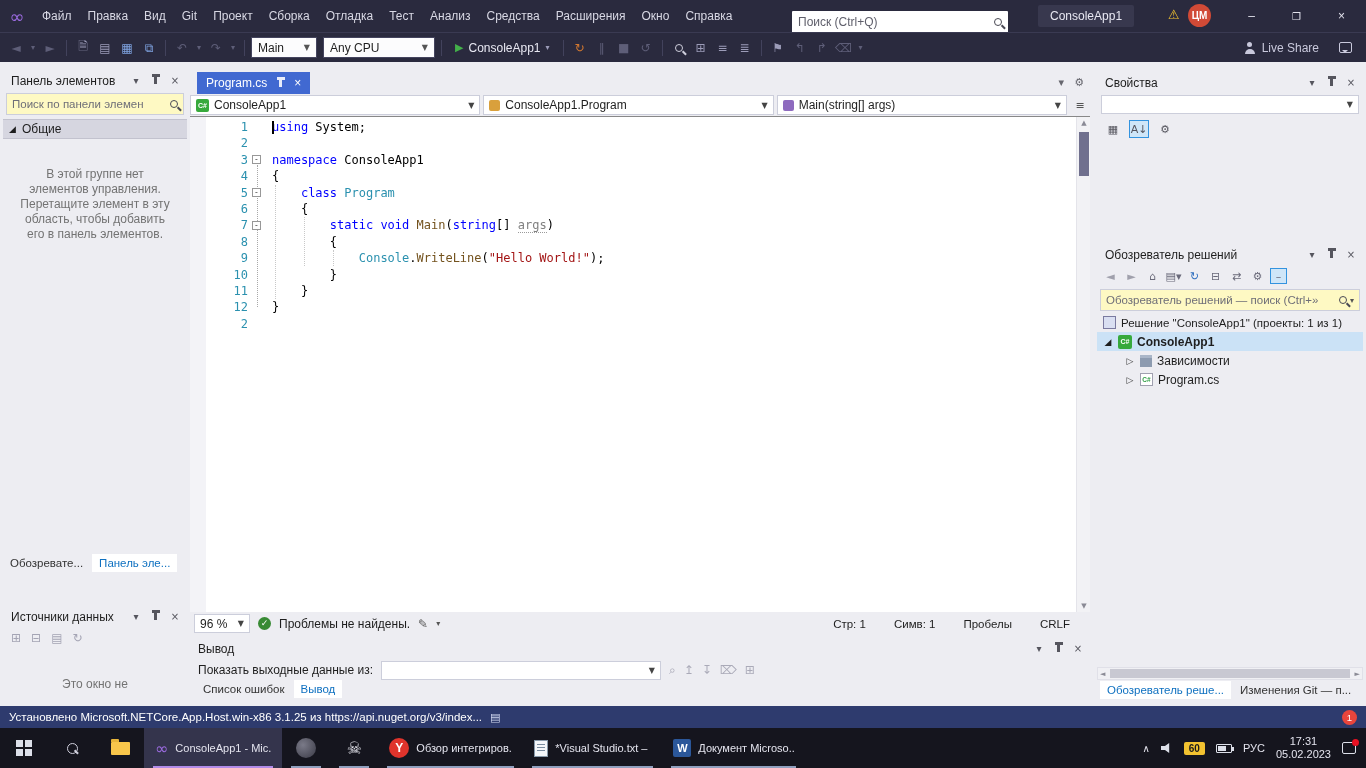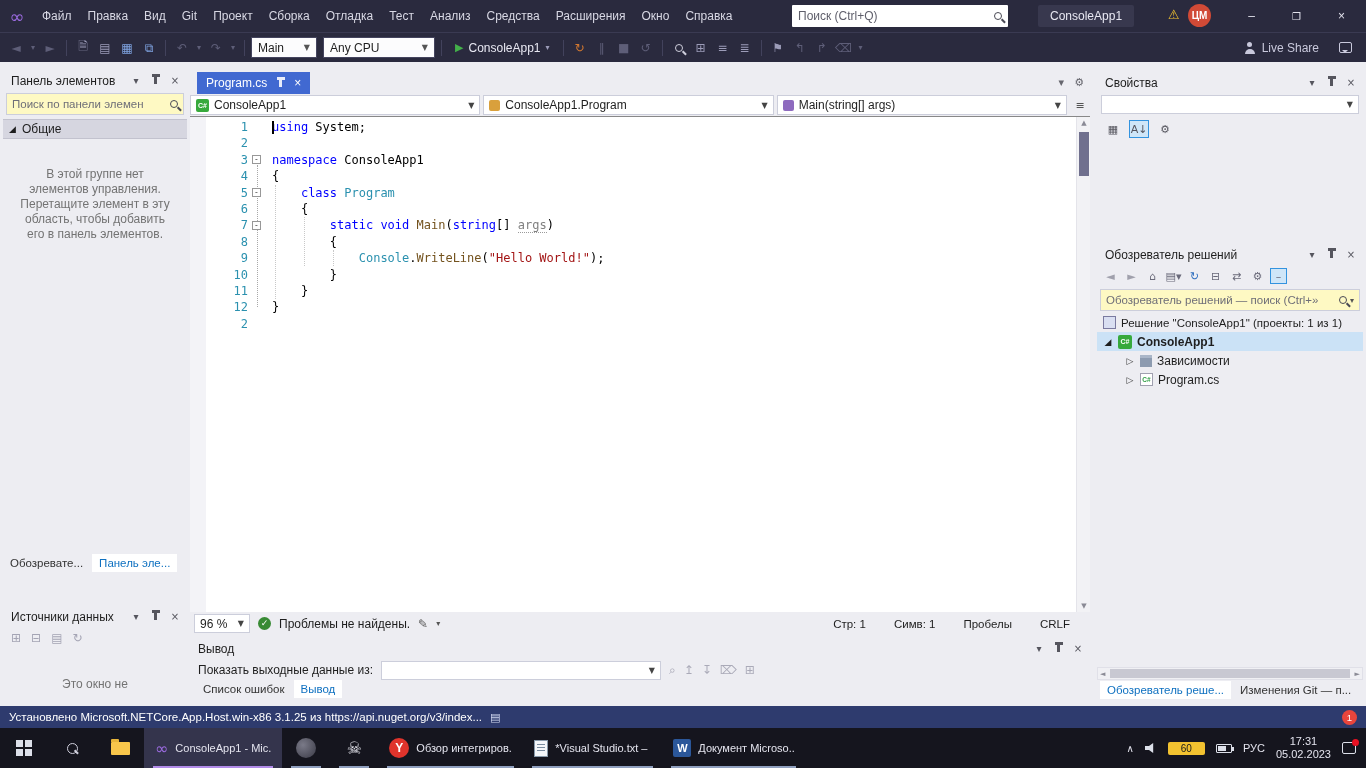--- a/index.html
+++ b/index.html
@@ -7,21 +7,21 @@
   .glyph{font-family:"DejaVu Sans",sans-serif}
   .screen{position:relative;width:1366px;height:768px;overflow:hidden;background:#EDEDF2;
           font-family:"Liberation Sans",sans-serif;font-size:12px;color:#1E1E1E}
 
   
   .titlebar{position:absolute;left:0;top:0;width:1366px;height:32px;background:#2A2A3E;
             display:flex;align-items:center;color:#D8D8E4}
   .vslogo{width:34px;text-align:center;font-size:18px;color:#9B6BDF;font-family:"DejaVu Sans",sans-serif}
   .menus{display:flex;align-items:flex-end;height:100%}
   .menu{padding:0 8px;line-height:32px;font-size:12px;cursor:default;white-space:nowrap}
-  .qsearch{position:absolute;left:792px;top:5px;width:216px;height:22px;background:#FFFFFF;
+  .qsearch{position:absolute;left:792px;top:11px;width:216px;height:22px;background:#FFFFFF;
            display:flex;align-items:center;padding:0 6px;border-radius:1px}
   .qsearch input{flex:1;border:0;outline:0;background:transparent;font:12px "Liberation Sans",sans-serif;color:#333}
   .qsearch input::placeholder{color:#5F5F6B;opacity:1}
   .lens{display:inline-block;width:8px;height:8px;border:1.6px solid #4A4A55;border-radius:50%;position:relative;flex:none}
   .lens::after{content:"";position:absolute;left:6px;top:7px;width:5px;height:1.6px;background:#4A4A55;transform:rotate(45deg)}
   .lens.light{border-color:#CFCFDC}.lens.light::after{background:#CFCFDC}
   .wintitle{position:absolute;left:1038px;top:5px;height:22px;line-height:22px;padding:0 12px;background:#38384E;border-radius:2px;color:#E8E8F2}
   .warn{position:absolute;left:1168px;top:7px;color:#F4C430;font-size:13px}
   .avatar{position:absolute;left:1188px;top:4px;width:23px;height:23px;border-radius:50%;background:#D14A36;
           color:#fff;font-size:10px;font-weight:bold;display:flex;align-items:center;justify-content:center}
@@ -152,21 +152,21 @@
   .folder::before{content:"";position:absolute;top:-3px;left:0;width:8px;height:3px;background:#E8B53A;border-radius:1px 1px 0 0}
   .gameball{width:20px;height:20px;border-radius:50%;background:radial-gradient(circle at 35% 35%,#7A7A88,#3A3A46)}
   .yicon{width:20px;height:20px;border-radius:50%;background:#E0342C;color:#fff;font-weight:bold;font-size:12px;
          display:flex;align-items:center;justify-content:center}
   .npicon{width:14px;height:17px;background:#F4F6FA;border:1px solid #8899AA;position:relative}
   .npicon::before{content:"";position:absolute;left:2px;top:3px;right:2px;height:1px;background:#7A8CA0;box-shadow:0 3px 0 #7A8CA0,0 6px 0 #7A8CA0}
   .wicon{width:18px;height:18px;background:#2B579A;border-radius:2px;color:#fff;font-weight:bold;font-size:11px;
          display:flex;align-items:center;justify-content:center}
   .tray{margin-left:auto;display:flex;align-items:center;gap:11px;padding-right:10px;font-size:11px}
   .vol{width:12px;height:10px;background:#DDE0EA;clip-path:polygon(0 30%,35% 30%,70% 0,70% 100%,35% 70%,0 70%)}
-  .badge60{background:#F2C230;color:#1A1A1A;font-size:10px;font-weight:normal;padding:1px 13px;border-radius:2px}
+  .badge60{background:#F2C230;color:#1A1A1A;font-size:10px;font-weight:bold;padding:1px 5px;border-radius:2px}
   .batt{width:16px;height:9px;border:1px solid #DDE0EA;border-radius:1px;position:relative}
   .batt::after{content:"";position:absolute;right:-3px;top:2px;width:2px;height:4px;background:#DDE0EA}
   .batt::before{content:"";position:absolute;left:1px;top:1px;bottom:1px;width:8px;background:#DDE0EA}
   .clock{display:flex;flex-direction:column;align-items:center;line-height:13px;font-size:11px}
   .ac{width:14px;height:12px;border:1.3px solid #DDE0EA;border-radius:2px;position:relative}
   .ac::after{content:"";position:absolute;top:-4px;right:-4px;width:7px;height:7px;border-radius:50%;background:#E81123}
 </style>
 </head>
 <body>
 

